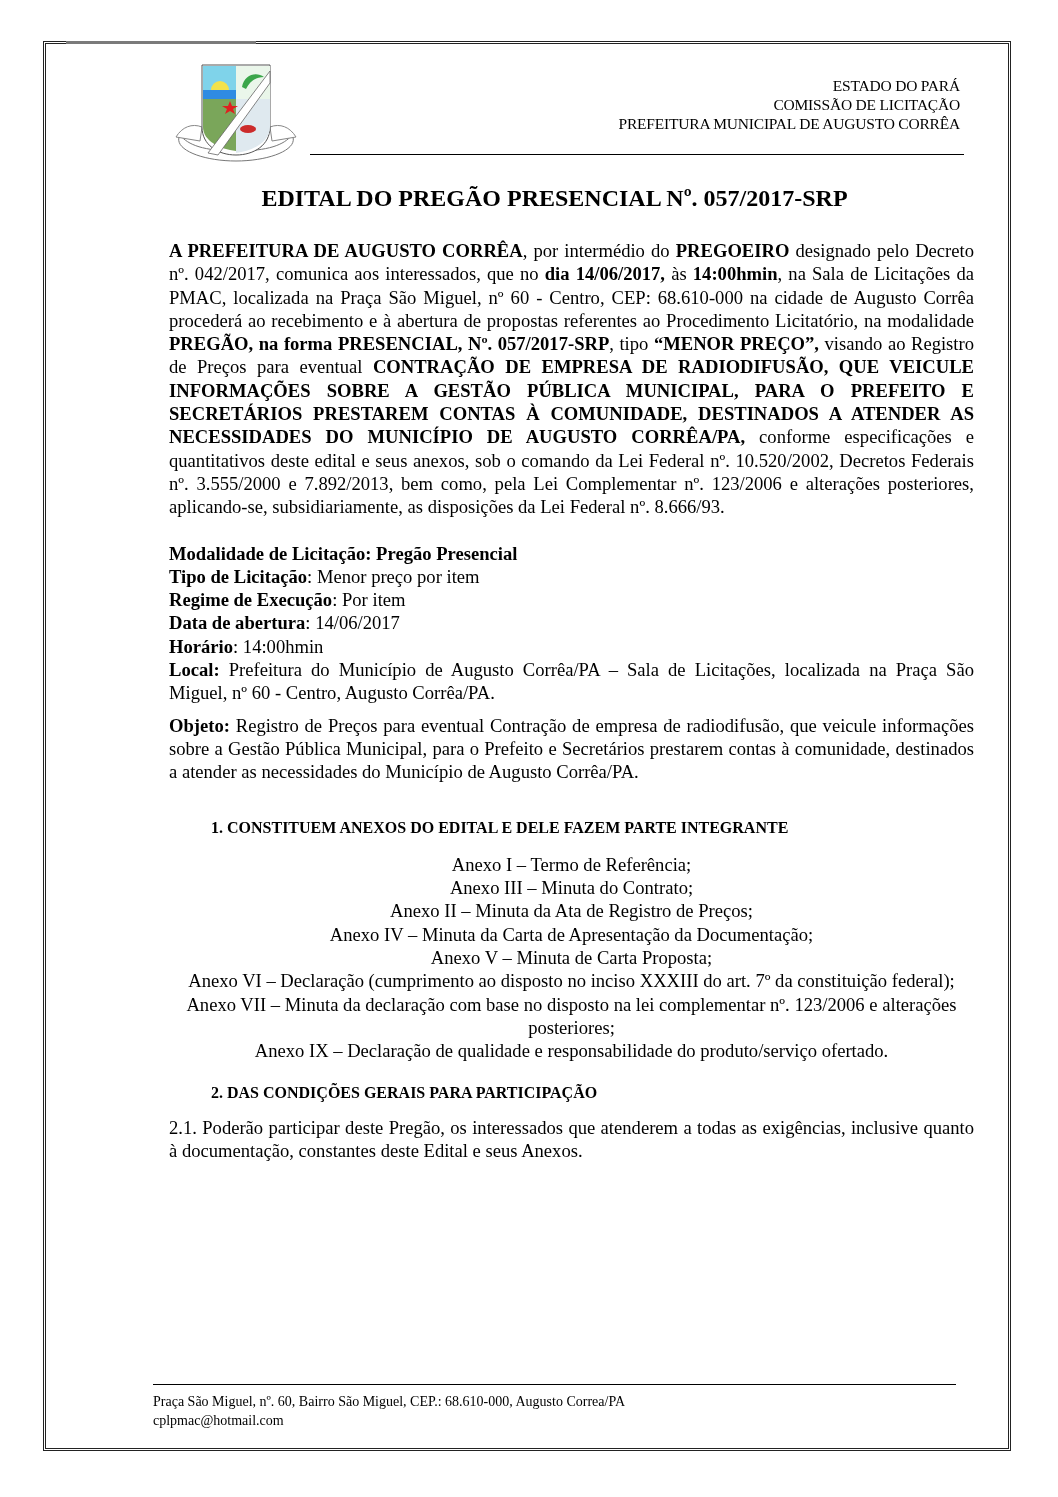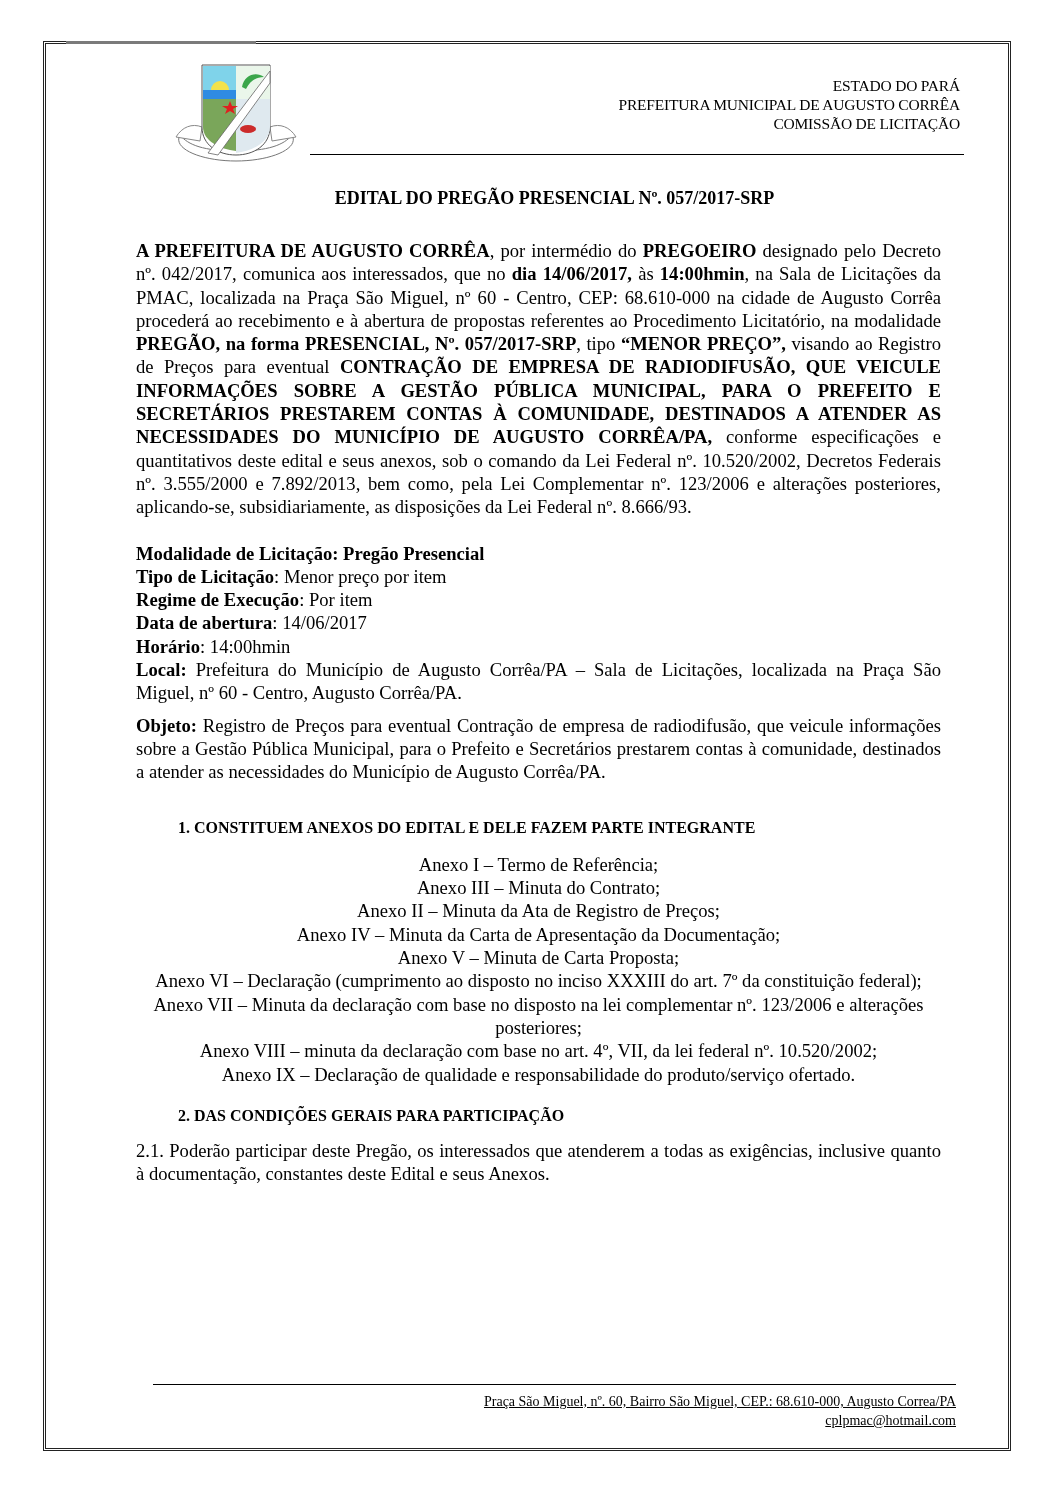--- a/index.html
+++ b/index.html
@@ -6,33 +6,33 @@
   body { width: 1058px; height: 1497px; position: relative; overflow: hidden;
          font-family: "Liberation Serif", "DejaVu Serif", serif; color: #000; }
   .page-border { position: absolute; left: 43px; top: 41px; width: 968px; height: 1410px;
                  border: 3px double #222; box-sizing: border-box; }
   .page-border::before { content: ""; position: absolute; left: 20px; top: -3px; width: 190px; height: 3px; background: #7a7a7a; }
   .crest { position: absolute; left: 172px; top: 57px; width: 128px; height: 106px; }
   .header-text { position: absolute; left: 380px; top: 76px; width: 580px; text-align: right;
                  font-size: 15.5px; line-height: 19px; letter-spacing: -0.2px; }
   .header-rule { position: absolute; left: 310px; top: 154px; width: 654px; height: 0; border-top: 1.3px solid #000; }
   .title { position: absolute; left: 152px; top: 187px; width: 805px; text-align: center;
-           font-weight: bold; font-size: 18px; line-height: 22px; }
-  .content { position: absolute; left: 136px; top: 239px; width: 805px; font-size: 18.6px; line-height: 23.3px; }
+           font-weight: bold; font-size: 24px; line-height: 22px; }
+  .content { position: absolute; left: 169px; top: 239px; width: 805px; font-size: 18.6px; line-height: 23.3px; }
   .content p { margin: 0; text-align: justify; }
   .content b { font-weight: bold; }
   .intro { text-align-last: left; }
   .blank { height: 23px; }
   .field-list div { white-space: nowrap; }
   .field-local { text-align: justify; }
   .section-title { font-weight: bold; font-size: 16px; margin-left: 42px; }
   .annex-item { text-align: center; }
   .footer-rule { position: absolute; left: 153px; top: 1384px; width: 803px; height: 0; border-top: 1px solid #000; }
-  .footer-text { position: absolute; left: 153px; top: 1392px; width: 803px; text-align: right;
-                 font-size: 14px; line-height: 19px; text-decoration: underline; }
+  .footer-text { position: absolute; left: 153px; top: 1392px; width: 803px; text-align: left;
+                 font-size: 14px; line-height: 19px; }
 </style>
 </head>
 <body>
 
 <div class="page-border"></div>
 
 <div class="crest">
   <svg width="128" height="106" viewBox="0 0 128 106">
 
     <path d="M8 78 C 0 92, 30 104, 64 104 C 98 104, 128 92, 120 78 C 112 88, 96 94, 64 94 C 32 94, 16 88, 8 78 Z" fill="#fff" stroke="#777" stroke-width="1"></path>
@@ -54,22 +54,22 @@
     <ellipse cx="76" cy="72" rx="8" ry="4" fill="#cc2b2b"></ellipse>
 
     <path d="M36 96 L 98 14 L 98 26 L 46 98 Z" fill="#ffffff" stroke="#666" stroke-width="0.8"></path>
 
     <polygon points="58,44 60,49 66,49 61,52 63,57 58,54 53,57 55,52 50,49 56,49" fill="#e02020"></polygon>
   </svg>
 </div>
 
 <div class="header-text">
   <div>ESTADO DO PARÁ</div>
+  <div>COMISSÃO DE LICITAÇÃO</div>
   <div>PREFEITURA MUNICIPAL DE AUGUSTO CORRÊA</div>
-  <div>COMISSÃO DE LICITAÇÃO</div>
 </div>
 <div class="header-rule"></div>
 
 <div class="title">EDITAL DO PREGÃO PRESENCIAL Nº. 057/2017-SRP</div>
 
 <div class="content">
   <p class="intro"><b>A PREFEITURA DE AUGUSTO CORRÊA</b><span>, por intermédio do </span><b>PREGOEIRO</b><span> designado pelo Decreto nº. 042/2017, comunica aos interessados, que no </span><b>dia 14/06/2017,</b><span> às </span><b>14:00hmin</b><span>, na Sala de Licitações da PMAC, localizada na Praça São Miguel, nº 60 - Centro, CEP: 68.610-000 na cidade de Augusto Corrêa procederá ao recebimento e à abertura de propostas referentes ao Procedimento Licitatório, na modalidade </span><b>PREGÃO, na forma PRESENCIAL, Nº. 057/2017-SRP</b><span>, tipo </span><b>“MENOR PREÇO”,</b><span> visando ao Registro de Preços para eventual </span><b>CONTRAÇÃO DE EMPRESA DE RADIODIFUSÃO, QUE VEICULE INFORMAÇÕES SOBRE A GESTÃO PÚBLICA MUNICIPAL, PARA O PREFEITO E SECRETÁRIOS PRESTAREM CONTAS À COMUNIDADE, DESTINADOS A ATENDER AS NECESSIDADES DO MUNICÍPIO DE AUGUSTO CORRÊA/PA,</b><span> conforme especificações e quantitativos deste edital e seus anexos, sob o comando da Lei Federal nº. 10.520/2002, Decretos Federais nº. 3.555/2000 e 7.892/2013, bem como, pela Lei Complementar nº. 123/2006 e alterações posteriores, aplicando-se, subsidiariamente, as disposições da Lei Federal nº. 8.666/93.</span></p>
 
   <div class="blank"></div>
 
@@ -93,21 +93,20 @@
   <div style="height:14px"></div>
 
   <div>
     <div class="annex-item">Anexo I – Termo de Referência;</div>
     <div class="annex-item">Anexo III – Minuta do Contrato;</div>
     <div class="annex-item">Anexo II – Minuta da Ata de Registro de Preços;</div>
     <div class="annex-item">Anexo IV – Minuta da Carta de Apresentação da Documentação;</div>
     <div class="annex-item">Anexo V – Minuta de Carta Proposta;</div>
     <div class="annex-item">Anexo VI – Declaração (cumprimento ao disposto no inciso XXXIII do art. 7º da constituição federal);</div>
     <div class="annex-item">Anexo VII – Minuta da declaração com base no disposto na lei complementar nº. 123/2006 e alterações posteriores;</div>
-    <div class="annex-item">Anexo VIII – minuta da declaração com base no art. 4º, VII, da lei federal nº. 10.520/2002;</div>
     <div class="annex-item">Anexo IX – Declaração de qualidade e responsabilidade do produto/serviço ofertado.</div>
   </div>
 
   <div style="height:18px"></div>
 
   <div class="section-title">2. DAS CONDIÇÕES GERAIS PARA PARTICIPAÇÃO</div>
 
   <div style="height:12px"></div>
 
   <p>2.1. Poderão participar deste Pregão, os interessados que atenderem a todas as exigências, inclusive quanto à documentação, constantes deste Edital e seus Anexos.</p>

